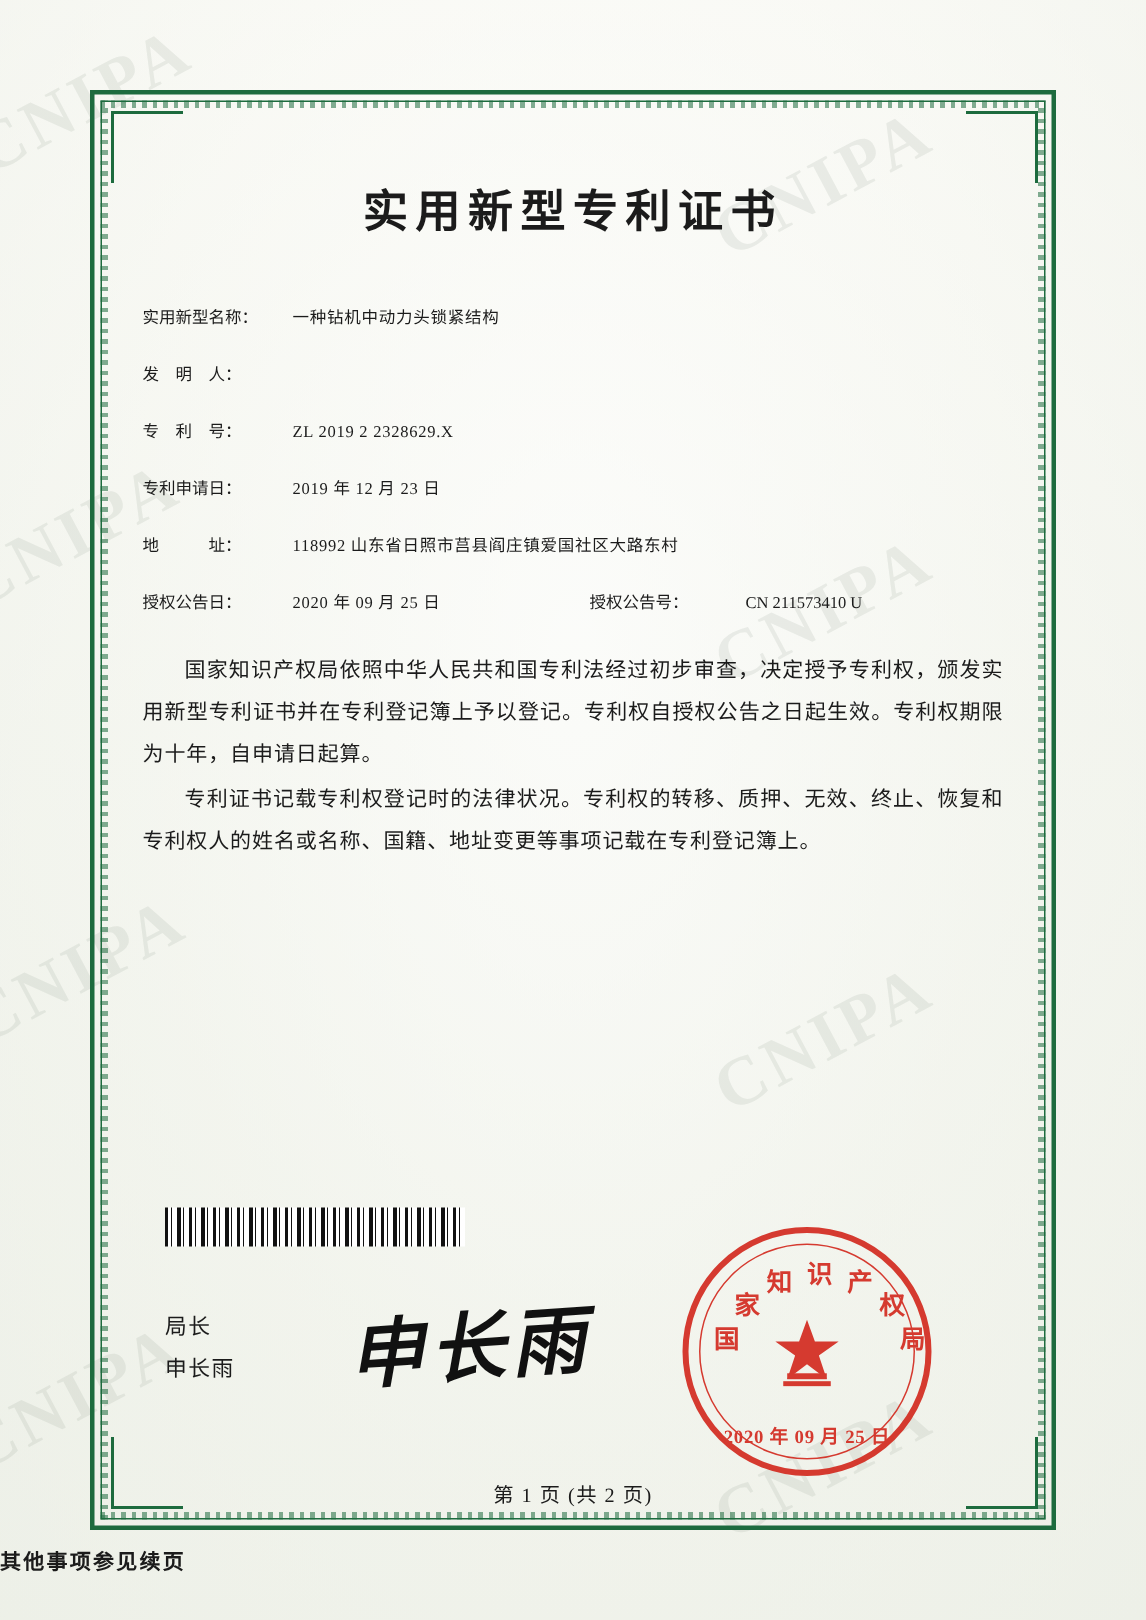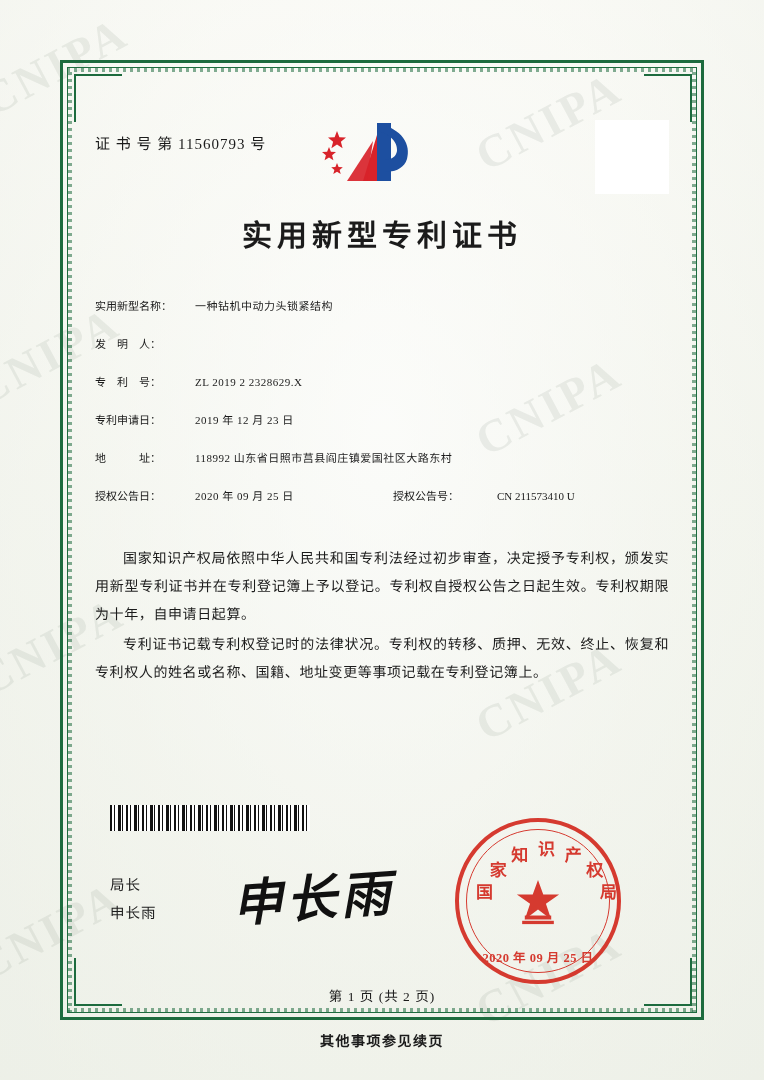--- a/index.html
+++ b/index.html
@@ -164,21 +164,21 @@
   }
   .field-label2 {
     flex: 0 0 104px;
     margin-left: 8px;
   }
   .field-value2 {
     flex: 1;
   }
 
   .paragraphs {
-    margin-top: 42px;
+    margin-top: 26px;
     font-size: 14px;
     line-height: 2.0;
     letter-spacing: 0.6px;
     text-align: justify;
     font-family: Liberation Serif, serif;
   }
   .paragraphs p {
     margin: 0 0 2px 0;
     text-indent: 2em;
   }
@@ -272,21 +272,21 @@
     left: 0; right: 0;
     top: 985px;
     text-align: center;
     font-size: 13.5px;
     letter-spacing: 1px;
   }
   .footer-note {
     position: absolute;
     left: 0; right: 0;
     top: 1030px;
-    text-align: center;
+    text-align: left;
     font-size: 14px;
     font-weight: 700;
     letter-spacing: 1.5px;
   }
 </style>
 </head>
 <body>
 
 <div class="page">
   <div class="paper-tint"></div>
@@ -303,39 +303,20 @@
   <div class="border-outer"></div>
   <div class="border-pattern"></div>
   <div class="border-inner"></div>
   <div class="corner tl"></div>
   <div class="corner tr"></div>
   <div class="corner bl"></div>
   <div class="corner br"></div>
 
   <div class="content">
 
-    <div class="top-row">
-      <div class="cert-no">证 书 号 第 11560793 号</div>
-
-      <div class="logo-wrap">
-        <svg viewBox="0 0 150 80" width="150" height="80" aria-hidden="true">
-          <path d="M70 8 L84 8 L84 66 L70 66 Z" fill="#1d4fa0"></path>
-          <path d="M70 8 C96 14 104 30 100 44 C97 54 86 58 78 56 L78 44 C84 45 89 42 90 36 C91 27 82 18 70 16 Z" fill="#1d4fa0"></path>
-          <path d="M56 66 L70 20 L70 66 Z" fill="#d8232a"></path>
-          <path d="M40 66 L66 26 L60 66 Z" fill="#d8232a" opacity="0.92"></path>
-          <g fill="#d8232a">
-            <polygon points="30,16 32.4,22.2 39,22.6 33.9,26.8 35.6,33.2 30,29.6 24.4,33.2 26.1,26.8 21,22.6 27.6,22.2"></polygon>
-            <polygon points="22,32 23.9,36.8 29,37.1 25.1,40.3 26.4,45.3 22,42.5 17.6,45.3 18.9,40.3 15,37.1 20.1,36.8"></polygon>
-            <polygon points="30,48 31.6,52 35.8,52.3 32.6,54.9 33.7,59 30,56.7 26.3,59 27.4,54.9 24.2,52.3 28.4,52"></polygon>
-          </g>
-        </svg>
-      </div>
-
-      <div class="qr"></div>
-    </div>
 
     <div class="title">实用新型专利证书</div>
 
     <div class="fields">
       <div class="field-row">
         <div class="field-label">实用新型名称：</div>
         <div class="field-value">一种钻机中动力头锁紧结构</div>
       </div>
       <div class="field-row">
         <div class="field-label">发　明　人：</div>

